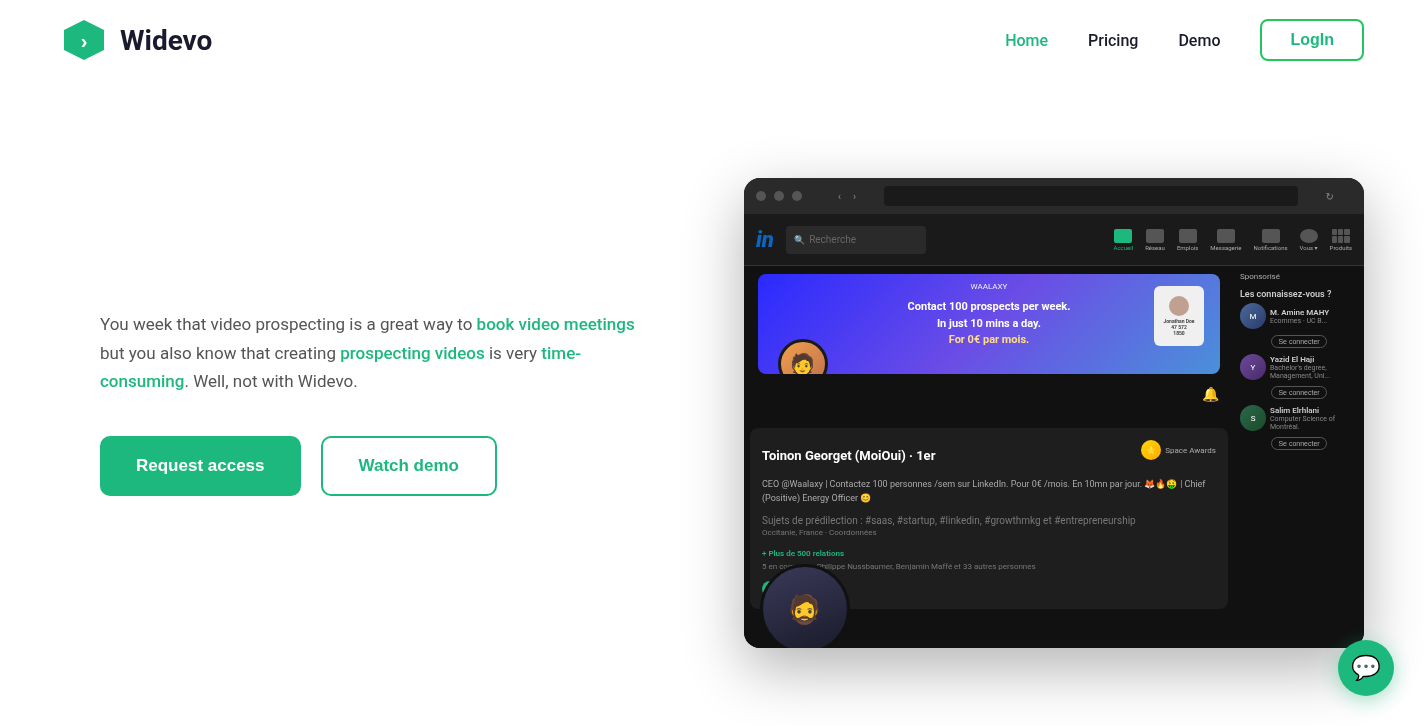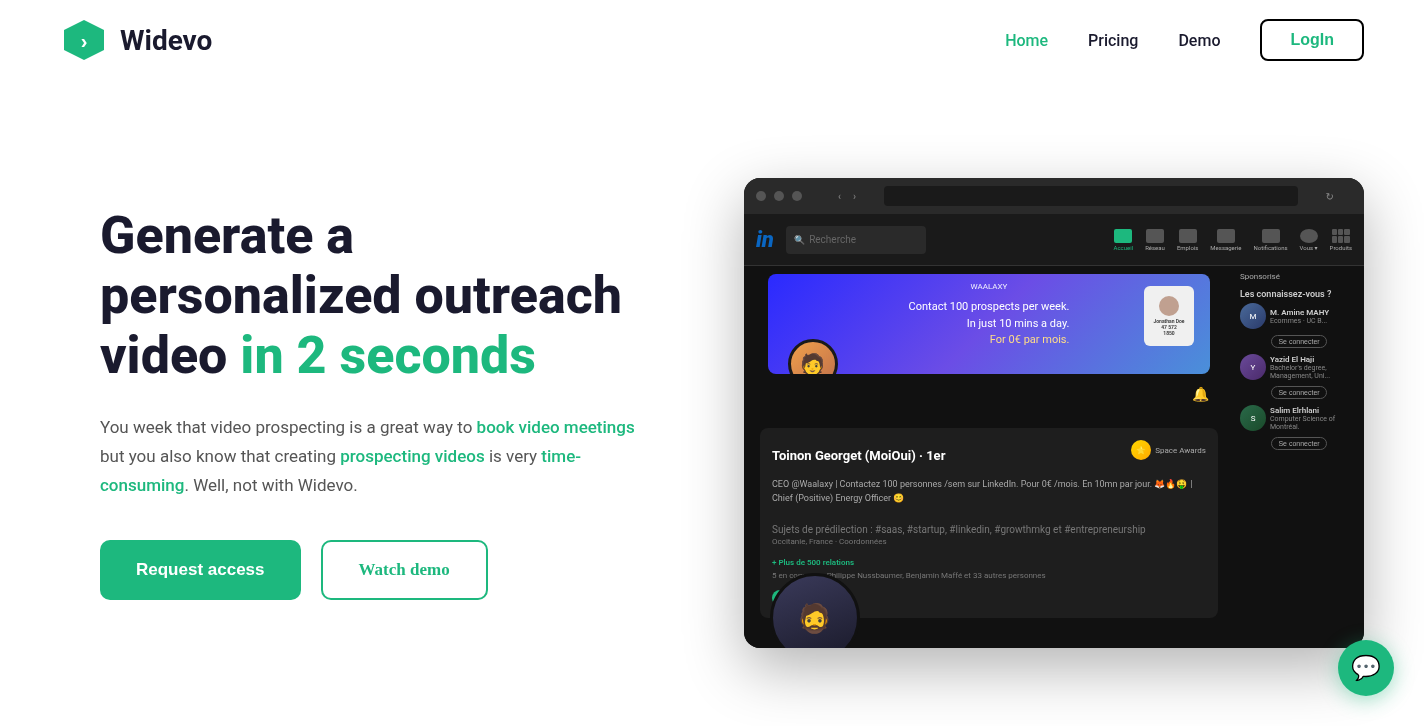--- a/index.html
+++ b/index.html
@@ -37,21 +37,21 @@
       font-size: 16px;
       font-weight: 500;
       color: #1a1a2e;
       cursor: pointer;
       text-decoration: none;
     }
     .nav-item.active {
       color: #1db87e;
     }
     .login-btn {
-      border: 2px solid #000000;
+      border: 2px solid #22c55e;
       color: #1db87e;
       background: #fff;
       padding: 10px 28px;
       border-radius: 8px;
       font-size: 16px;
       font-weight: 600;
       cursor: pointer;
     }
 
     
@@ -107,21 +107,20 @@
     }
     .btn-secondary {
       background: #fff;
       color: #1db87e;
       border: 2px solid #1db87e;
       padding: 18px 36px;
       border-radius: 10px;
       font-size: 17px;
       font-weight: 700;
       cursor: pointer;
-      font-family: Liberation Serif, serif;
     }
 
     
     .hero-right {
       flex: 1;
       display: flex;
       justify-content: flex-end;
       align-items: flex-start;
       padding-top: 20px;
     }
@@ -238,23 +237,23 @@
       position: relative;
       display: flex;
       align-items: center;
       justify-content: center;
       margin: 8px;
       border-radius: 8px;
       overflow: hidden;
     }
     .li-banner-text {
       color: #fff;
-      text-align: right;
+      text-align: center;
       font-size: 11px;
-      font-weight: 400;
+      font-weight: 700;
       line-height: 1.5;
       z-index: 2;
     }
     .li-banner-badge {
       position: absolute;
       top: 8px;
       left: 50%;
       transform: translateX(-50%);
       color: #fff;
       font-size: 8px;
@@ -290,21 +289,21 @@
     .li-profile-name {
       color: #fff;
       font-size: 13px;
       font-weight: 700;
       margin-bottom: 15px;
     }
     .li-profile-title {
       color: #aaa;
       font-size: 9px;
       line-height: 1.5;
-      margin-bottom: 17px;
+      margin-bottom: 8px;
     }
     .li-profile-tags {
       color: #777;
       font-size: 10px;
       line-height: 1.5;
     }
     .li-location {
       color: #777;
       font-size: 8px;
     }
@@ -439,23 +438,20 @@
   <nav class="nav">
     <a class="nav-item active">Home</a>
     <a class="nav-item">Pricing</a>
     <a class="nav-item">Demo</a>
     <button class="login-btn">LogIn</button>
   </nav>
 </header>
 
 <section class="hero">
   <div class="hero-left">
-    <h1 class="hero-title">
-      <span>Generate a personalized outreach video </span><span class="green">in 2 seconds</span>
-    </h1>
     <p class="hero-desc">
       <span>You week that video prospecting is a great way to </span><a>book video meetings</a><span> but you also know that creating </span><a>prospecting videos</a><span> is very </span><span class="time-consuming">time-consuming</span><span>. Well, not with Widevo.</span>
     </p>
     <div class="hero-buttons">
       <button class="btn-primary">Request access</button>
       <button class="btn-secondary">Watch demo</button>
     </div>
   </div>
 
   <div class="hero-right">
@@ -518,21 +514,21 @@
                   <div style="background:#555;border-radius:1px;"></div>
                   <div style="background:#555;border-radius:1px;"></div>
                   <div style="background:#555;border-radius:1px;"></div>
                 </div>
                 <span style="font-size:6px;">Produits</span>
               </div>
             </div>
           </div>
 
           <div class="li-feed">
-            <div style="flex:1;overflow:hidden;padding:0 16px;">
+            <div style="flex:1;overflow:hidden;padding:0 6px;">
 
               <div class="li-banner">
                 <div class="li-banner-badge">
                   <span>WAALAXY</span>
                 </div>
                 <div class="li-banner-text">
                   <div>Contact 100 prospects per week.</div>
                   <div>In just 10 mins a day.</div>
                   <div style="color:#ffdd88;">For 0€ par mois.</div>
                 </div>

